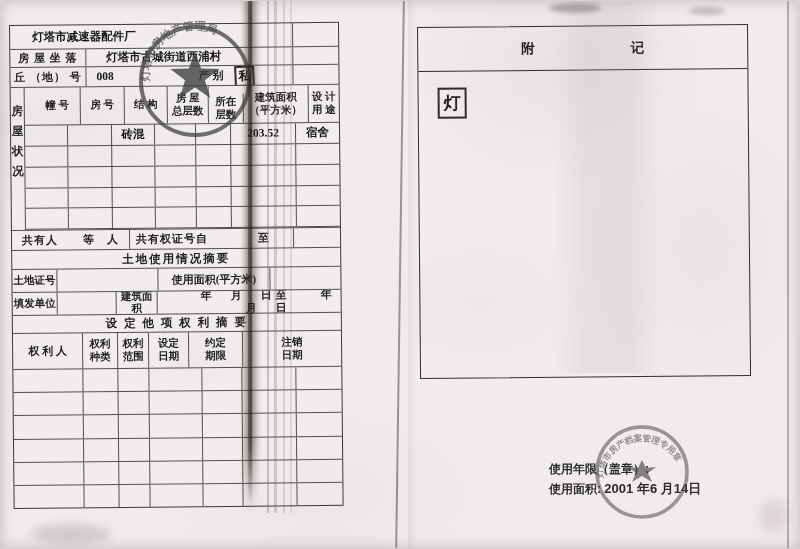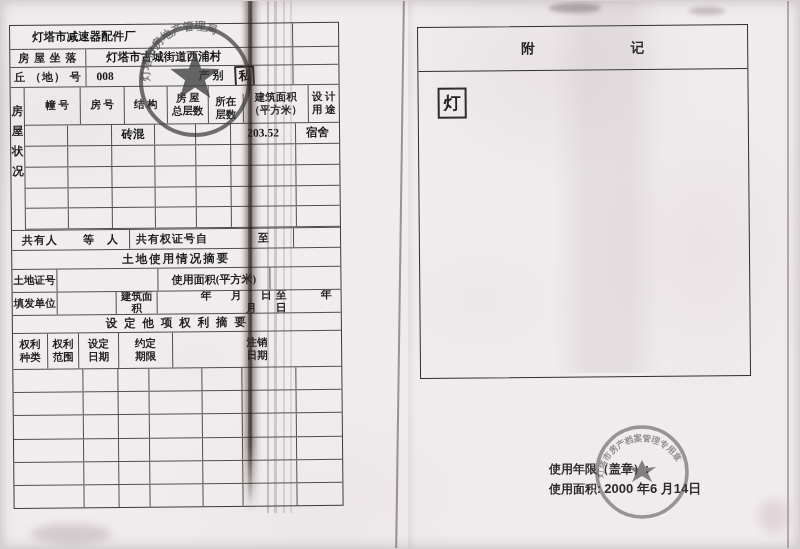--- a/index.html
+++ b/index.html
@@ -211,20 +211,24 @@
     <div class="r" style="height:23px;">
       <div class="c lab" style="width:45px;font-size:10.5px;letter-spacing:0;">填发单位</div>
       <div class="c" style="width:59px;"></div>
       <div class="c lab" style="width:41px;font-size:10.5px;letter-spacing:0;">建筑面积</div>
       <div class="c lab last" style="flex:1;justify-content:flex-start;padding-left:38px;letter-spacing:4px;">年　月　日至　　年　月　日</div>
     </div>
 
     <div class="r sect" style="height:18px;">设 定 他 项 权 利 摘 要</div>
 
     <div class="r" style="height:36px;">
+      <div class="c hdr" style="width:70px;font-size:11px;">
+          <span>权 利 人</span>
+          <span></span>
+        </div>
       <div class="c hdr" style="width:35px;">
           <span>权利</span>
           <span>种类</span>
         </div>
       <div class="c hdr" style="width:31px;">
           <span>权利</span>
           <span>范围</span>
         </div>
       <div class="c hdr" style="width:40px;">
           <span>设定</span>
@@ -305,21 +309,21 @@
     </div>
     <div class="boxchar lampbox">灯</div>
   </div>
 
   <div class="issue">
     <div>
       <span>使用年限（盖章）:</span>
     </div>
     <div>
       <span>使用面积:</span>
-      <span style="font-size:13px;">2000 年6 月14日</span>
+      <span style="font-size:13px;">2001 年6 月14日</span>
     </div>
   </div>
 
   <svg class="stampL" width="116" height="130" viewBox="0 0 116 130">
     <defs>
         <path id="arcL" d="M 14 72 A 46 46 0 1 1 102 72" fill="none"></path>
       </defs>
     <circle cx="58" cy="64" r="54" fill="none" stroke="#3b3b3b" stroke-width="4" opacity="0.72"></circle>
     <polygon opacity="0.78" fill="#3d3d3d" points="58,34 64.1,51.6 82.7,52 67.9,63.2 73.3,81 58,70.4 42.7,81 48.1,63.2 33.3,52 51.9,51.6"></polygon>
     <text font-size="11" fill="#474747" opacity="0.68" font-weight="bold">

